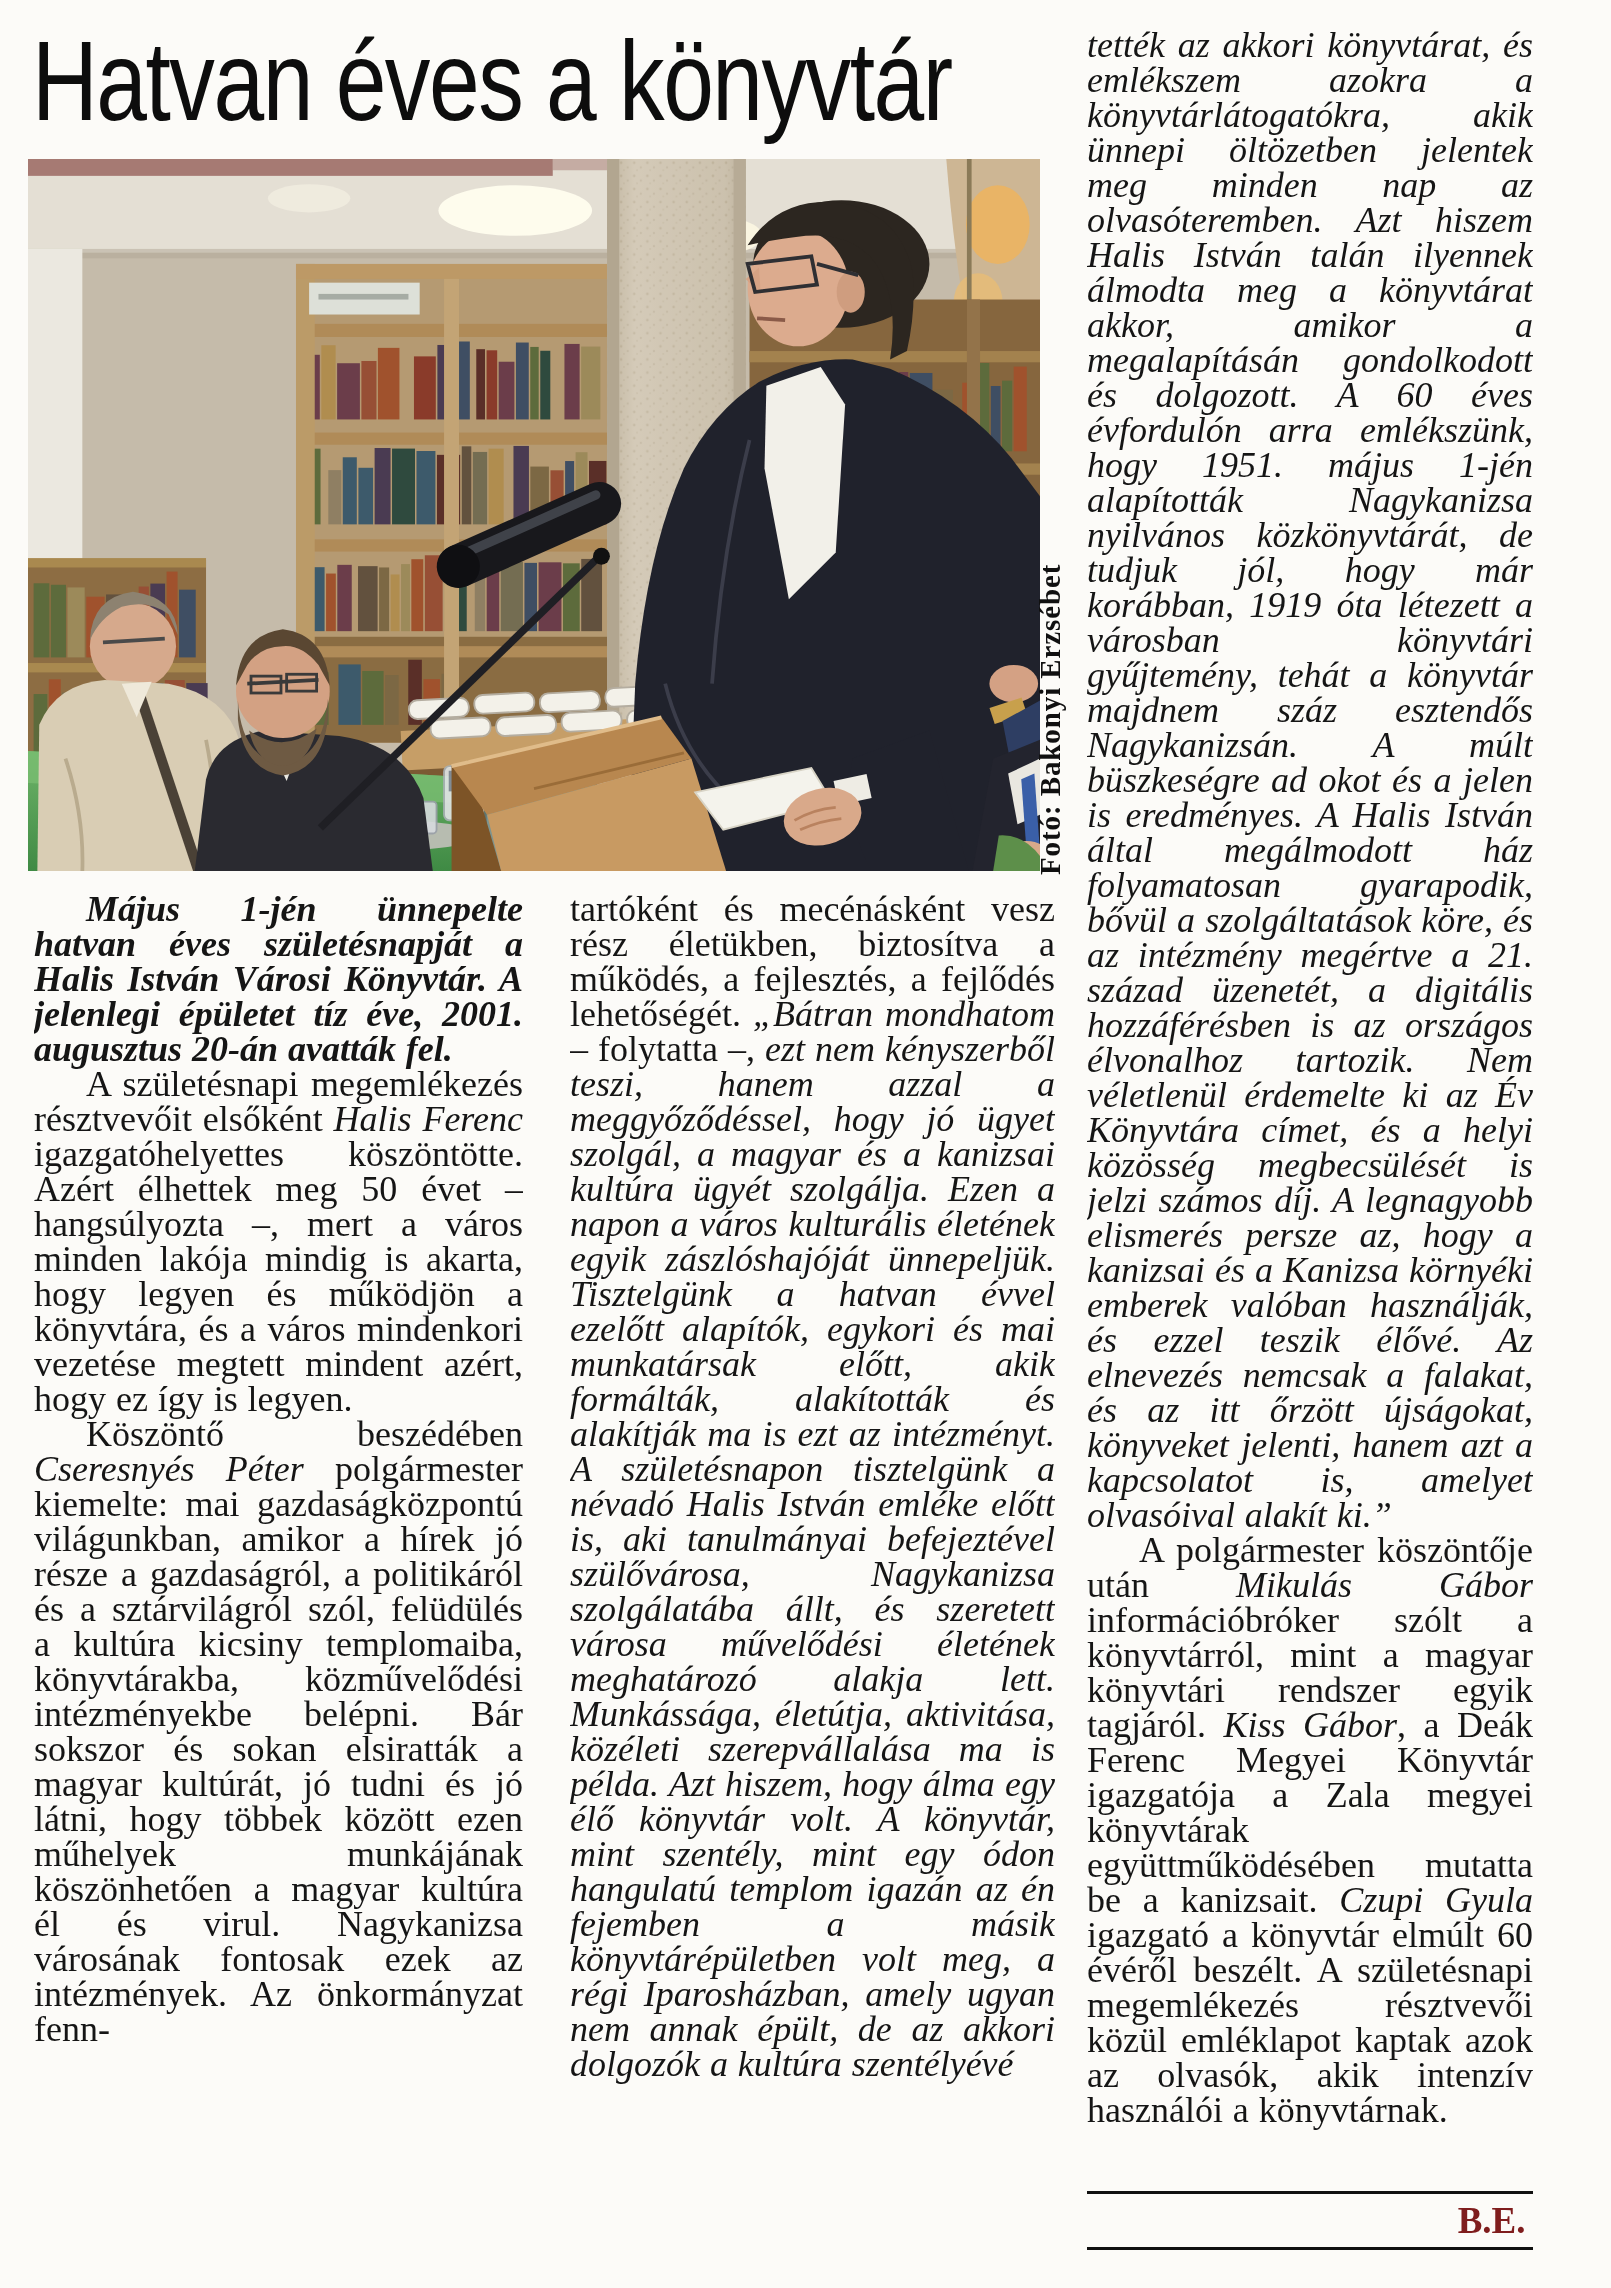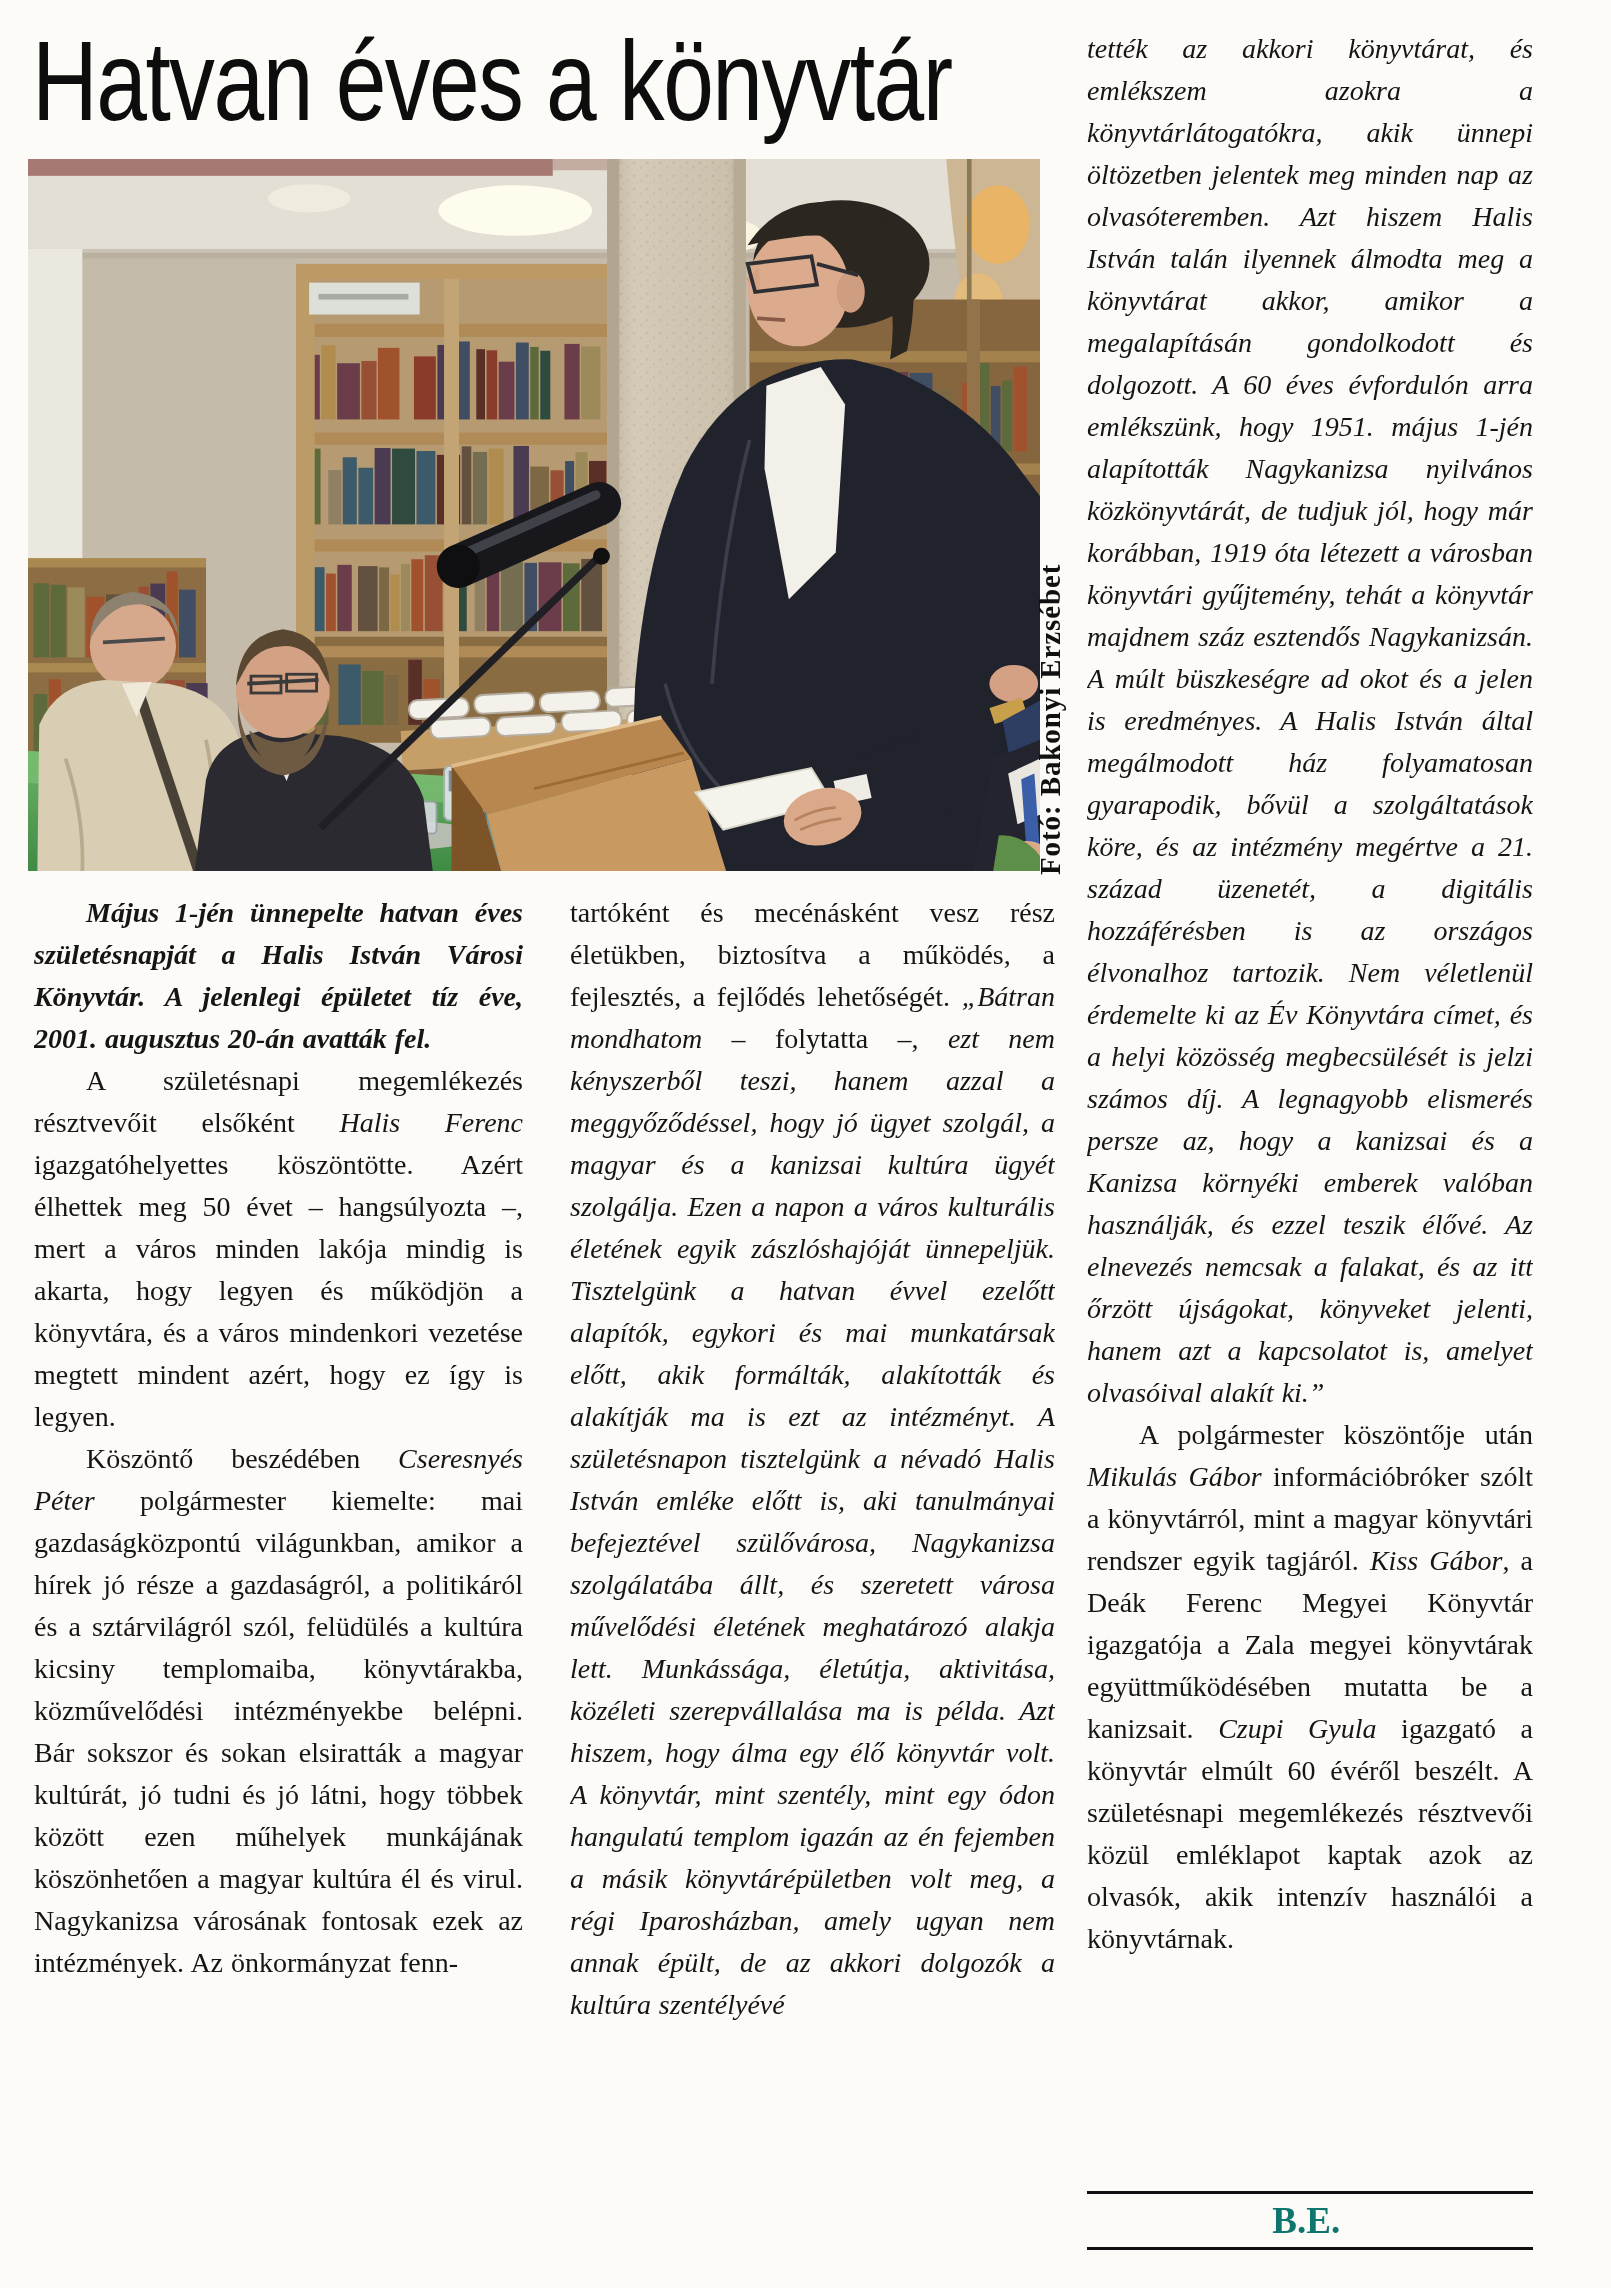--- a/index.html
+++ b/index.html
@@ -19,35 +19,35 @@
     background:#c5bbaa;overflow:hidden;
   }
   .photo-frame svg{display:block;width:100%;height:100%;}
   .credit{
     position:absolute;left:1034px;top:536px;width:52px;height:339px;
     writing-mode:vertical-rl;transform:rotate(180deg);
     font-family:"Liberation Serif",serif;font-weight:700;font-size:29px;
     letter-spacing:0.9px;color:#101010;white-space:nowrap;
   }
   .col{
-    position:absolute;text-align:justify;font-size:28px;line-height:42px;
+    position:absolute;text-align:justify;font-size:36px;line-height:35px;
     overflow:hidden;word-spacing:0.9px;
   }
   #col-left{left:34px;top:892px;width:489px;height:1391px;}
   #col-mid{left:562px;top:892px;width:485px;height:1391px;margin-left:8px;}
   #col-right{left:1087px;top:28px;width:446px;height:2151px;}
   .col p{margin:0;text-indent:52px;}
   .col p.flush{text-indent:0;}
   .lead{font-weight:700;margin-bottom:41px;}
   .quote{font-style:italic;}
   .sig{position:absolute;left:1087px;top:2191px;width:446px;}
   .rule{height:2.8px;background:#101010;}
   .be{
-    text-align:center;font-weight:700;font-size:37px;line-height:47px;
-    padding:2.8px 7.5px 3.7px 0;color:#0f766e;
+    text-align:right;font-weight:700;font-size:37px;line-height:47px;
+    padding:2.8px 7.5px 3.7px 0;color:#7f1d1d;
   }
 </style>
 </head>
 <body>
 
 <h1 class="title">Hatvan éves a könyvtár</h1>
 
 <div class="photo-frame">
   <svg viewBox="0 0 1080 760" preserveAspectRatio="none">
     <defs>

